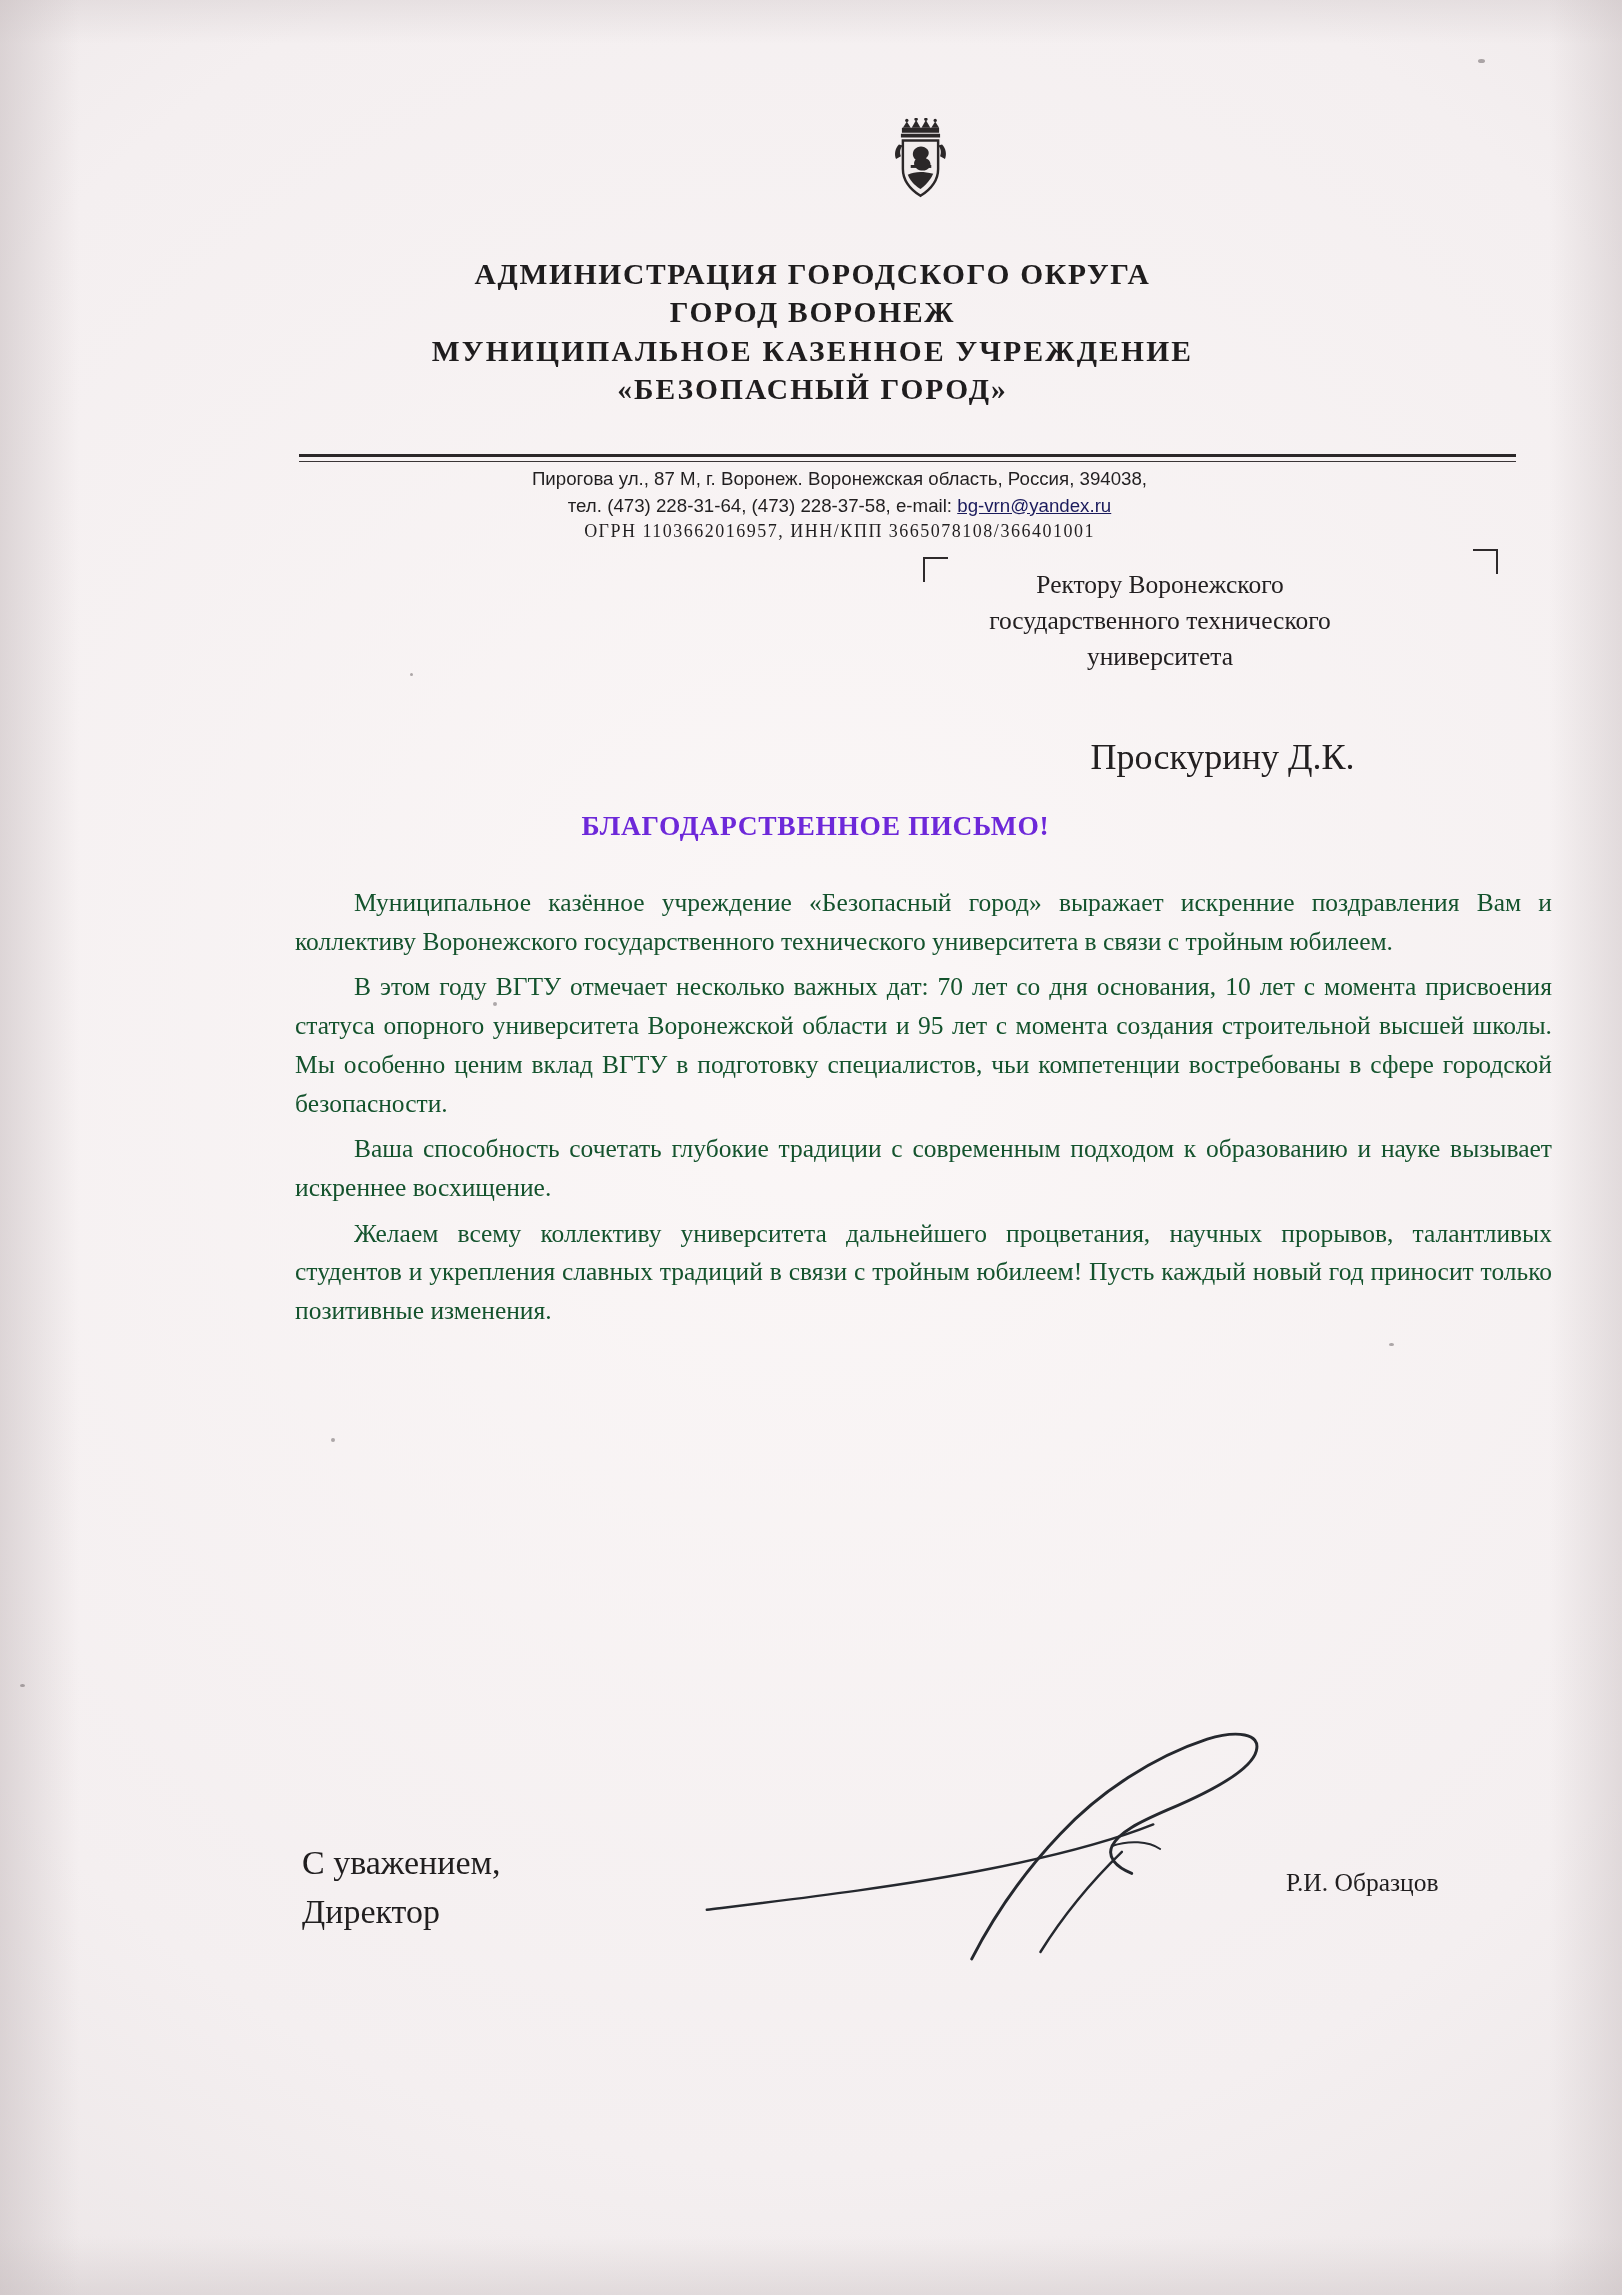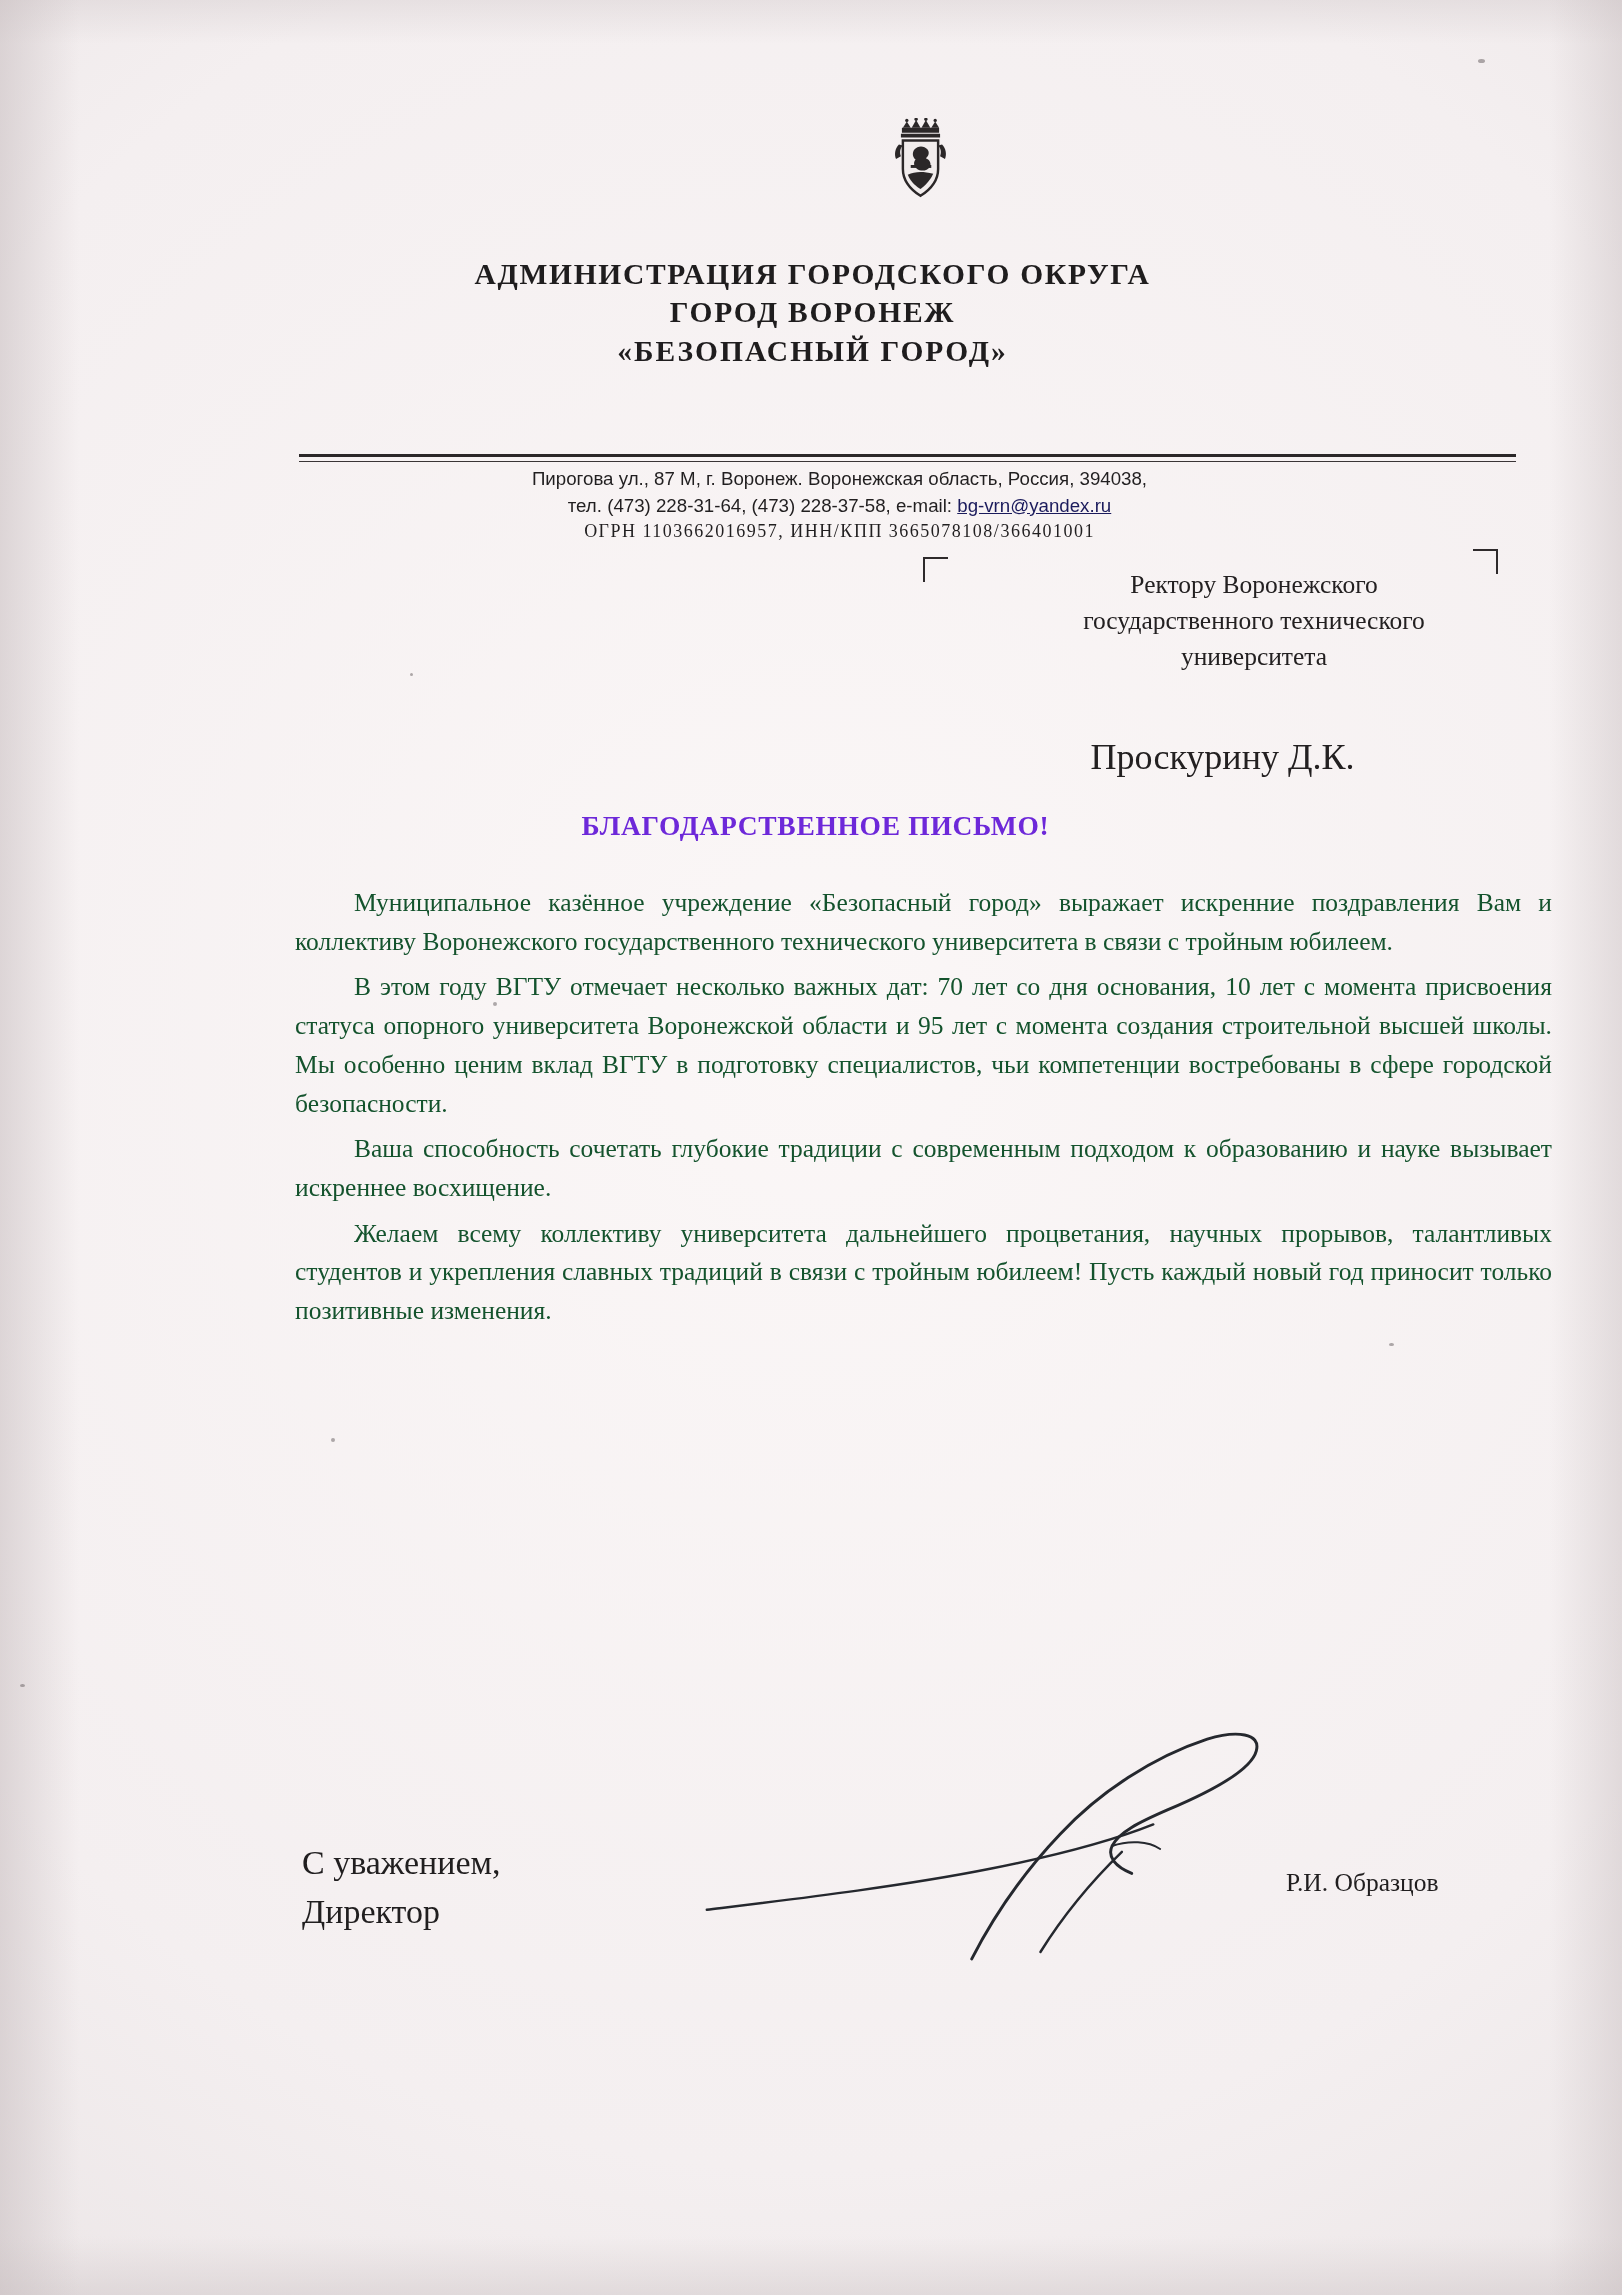--- a/index.html
+++ b/index.html
@@ -117,21 +117,21 @@
     position: absolute;
     width: 22.6px;
     height: 22.6px;
     border-top: 2px solid #2e2a2b;
   }
   .addr-bracket-l { left: 923px; top: 557px; border-left: 2px solid #2e2a2b; }
   .addr-bracket-r { left: 1473px; top: 549px; border-right: 2px solid #2e2a2b; }
 
   .addressee {
     position: absolute;
-    left: 984px;
+    left: 890px;
     top: 567px;
     width: 540px;
     text-align: center;
     font-size: 25.5px;
     line-height: 1.42;
     color: #232021;
   }
   .addressee .a-line { white-space: nowrap; }
 
   .addressee-name {
@@ -243,20 +243,21 @@
       <g fill="#2b2728">
         <path d="M16 54 c-8 8 -10 20 -6 30 l10 -6 c-3 -8 -2 -16 4 -22 z"></path>
         <path d="M104 54 c8 8 10 20 6 30 l-10 -6 c3 -8 2 -16 -4 -22 z"></path>
       </g>
     </svg>
   </div>
 
   <div class="org-header">
     <div class="org-line l1">АДМИНИСТРАЦИЯ ГОРОДСКОГО ОКРУГА</div>
     <div class="org-line l2">ГОРОД ВОРОНЕЖ</div>
+    <div class="org-line l3">МУНИЦИПАЛЬНОЕ КАЗЕННОЕ УЧРЕЖДЕНИЕ</div>
     <div class="org-line l4">«БЕЗОПАСНЫЙ ГОРОД»</div>
   </div>
 
   <div class="rule-wrap">
     <div class="rule-thick"></div>
     <div class="rule-thin"></div>
   </div>
 
   <div class="contacts">
     <div class="c-line">Пирогова ул., 87 М, г. Воронеж. Воронежская область, Россия, 394038,</div>

